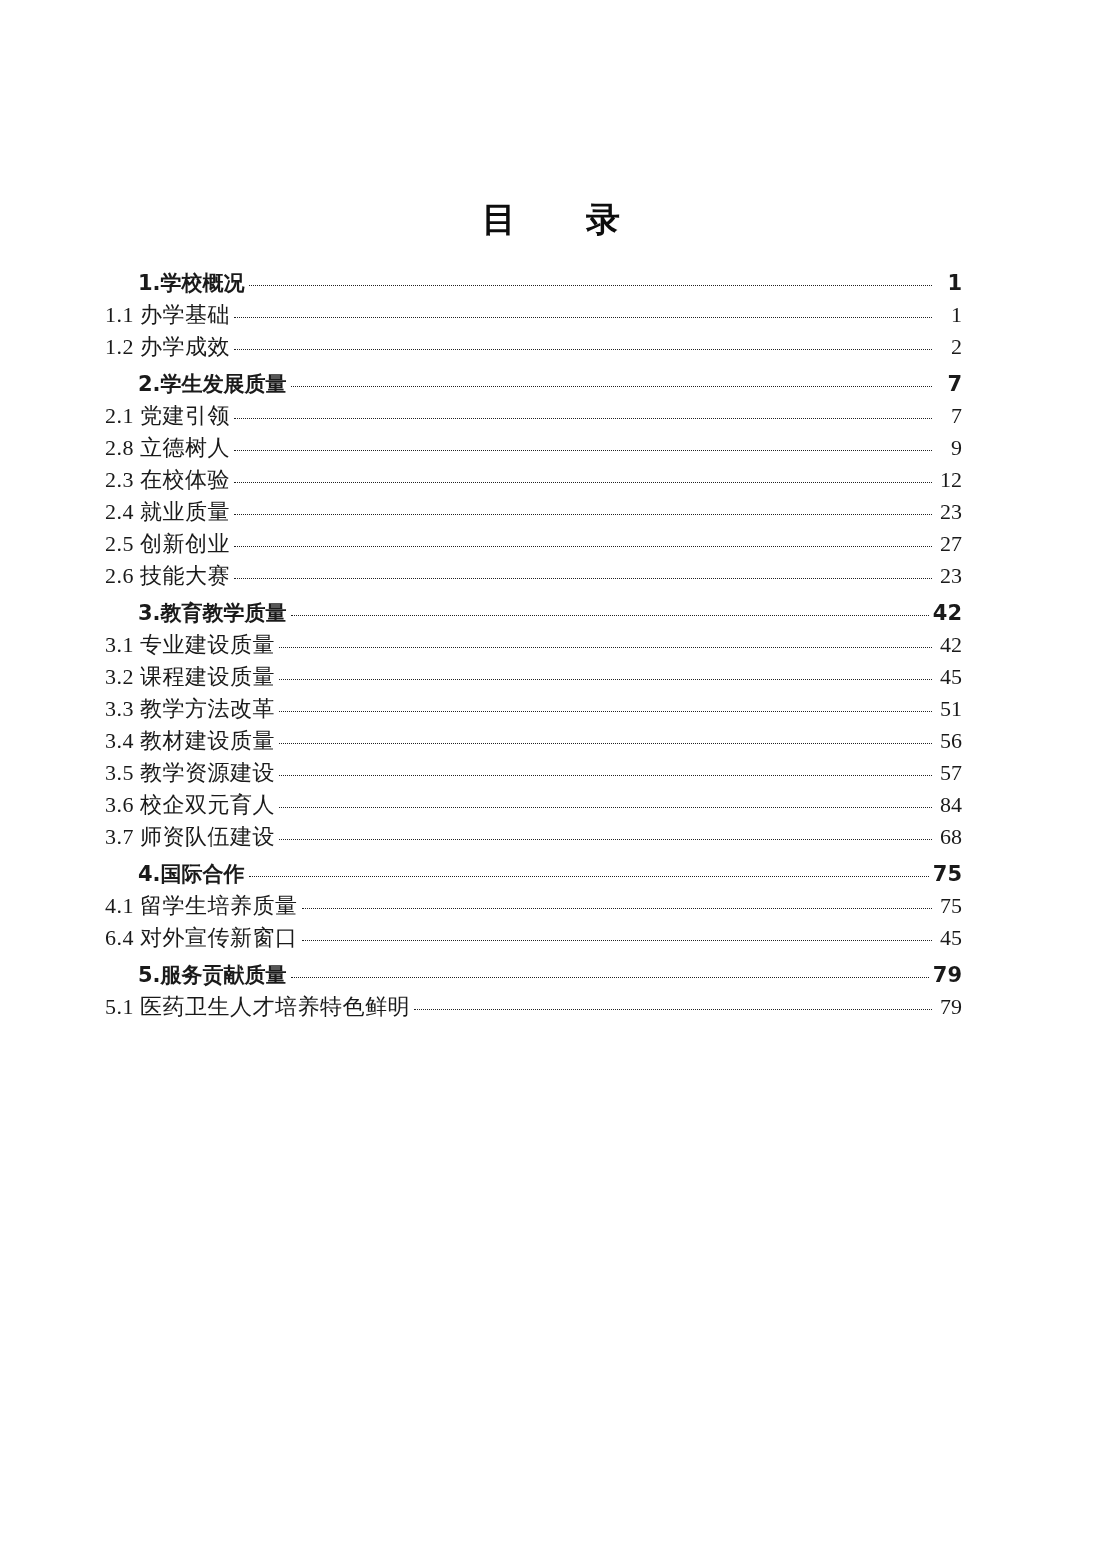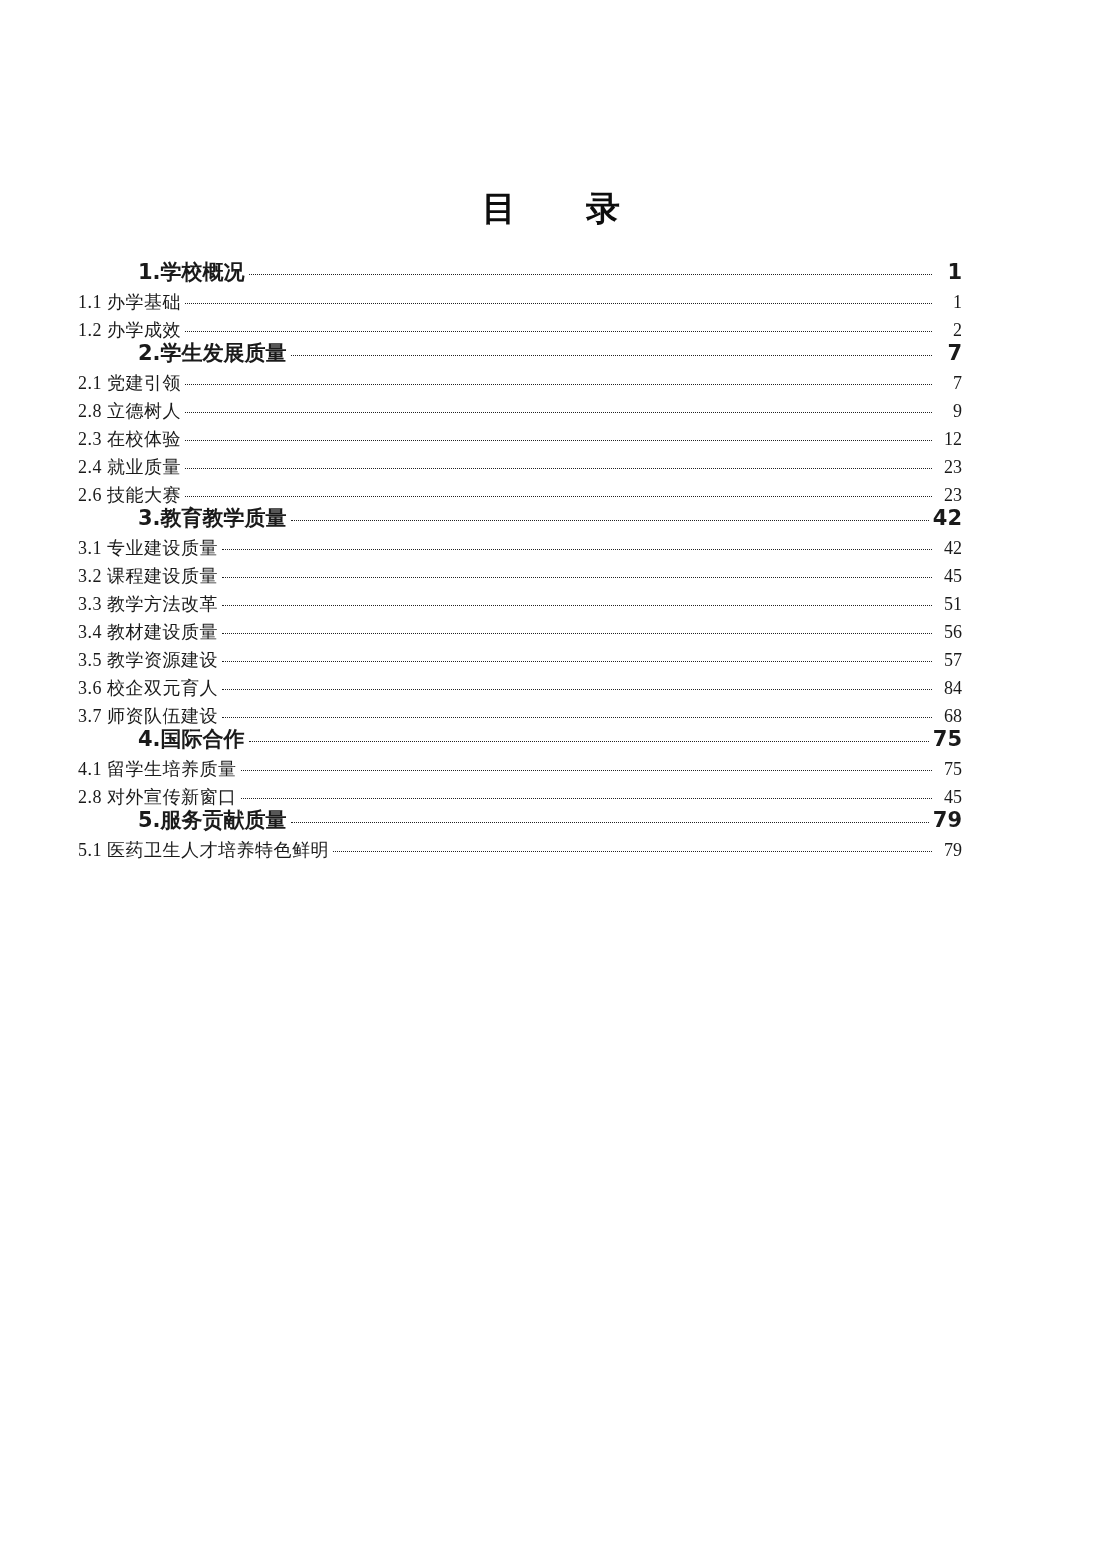--- a/index.html
+++ b/index.html
@@ -20,21 +20,21 @@
     width: 1102px;
     height: 1559px;
     padding: 0;
     position: relative;
   }
   .toc-title {
     text-align: center;
     font-size: 34px;
     font-weight: bold;
     letter-spacing: 18px;
-    margin: 4px;
+    margin: 15px;
     padding-top: 182px;
     padding-left: 18px;
     font-family: "Liberation Serif", "DejaVu Serif", serif;
     color: #0d0d0d;
   }
   .toc {
     margin: 0;
     padding: 0;
     list-style: none;
     margin-top: 30px;
@@ -44,31 +44,31 @@
     align-items: baseline;
     box-sizing: border-box;
     width: 100%;
     line-height: 1;
     white-space: nowrap;
   }
   .lvl1 {
     padding-left: 138px;
     padding-right: 140px;
     margin-bottom: 6px;
-    margin-top: 4px;
+    margin-top: 16px;
     font-weight: bold;
     font-size: 21px;
     font-family: "DejaVu Sans", "Liberation Sans", sans-serif;
   }
   .lvl2 {
-    padding-left: 78px;
+    padding-left: 105px;
     padding-right: 140px;
     margin-bottom: 4px;
     margin-top: 10px;
-    font-size: 18px;
+    font-size: 22px;
     font-family: "Liberation Serif", "DejaVu Serif", serif;
   }
   .entry-label {
     flex: 0 0 auto;
     letter-spacing: 0.5px;
   }
   .lvl1 .entry-label {
     letter-spacing: 0px;
   }
   .dots {
@@ -131,20 +131,25 @@
         <span class="entry-label">2.3  在校体验</span>
         <span class="dots"></span>
         <span class="page-num">12</span>
       </li>
       <li class="toc-entry lvl2">
         <span class="entry-label">2.4  就业质量</span>
         <span class="dots"></span>
         <span class="page-num">23</span>
       </li>
       <li class="toc-entry lvl2">
+        <span class="entry-label">2.5  创新创业</span>
+        <span class="dots"></span>
+        <span class="page-num">27</span>
+      </li>
+      <li class="toc-entry lvl2">
         <span class="entry-label">2.6  技能大赛</span>
         <span class="dots"></span>
         <span class="page-num">23</span>
       </li>
       <li class="toc-entry lvl1">
         <span class="entry-label">3.教育教学质量</span>
         <span class="dots"></span>
         <span class="page-num">42</span>
       </li>
       <li class="toc-entry lvl2">
@@ -186,21 +191,21 @@
         <span class="entry-label">4.国际合作</span>
         <span class="dots"></span>
         <span class="page-num">75</span>
       </li>
       <li class="toc-entry lvl2">
         <span class="entry-label">4.1 留学生培养质量</span>
         <span class="dots"></span>
         <span class="page-num">75</span>
       </li>
       <li class="toc-entry lvl2">
-        <span class="entry-label">2.8 对外宣传新窗口</span>
+        <span class="entry-label">6.4 对外宣传新窗口</span>
         <span class="dots"></span>
         <span class="page-num">45</span>
       </li>
       <li class="toc-entry lvl1">
         <span class="entry-label">5.服务贡献质量</span>
         <span class="dots"></span>
         <span class="page-num">79</span>
       </li>
       <li class="toc-entry lvl2">
         <span class="entry-label">5.1  医药卫生人才培养特色鲜明</span>

